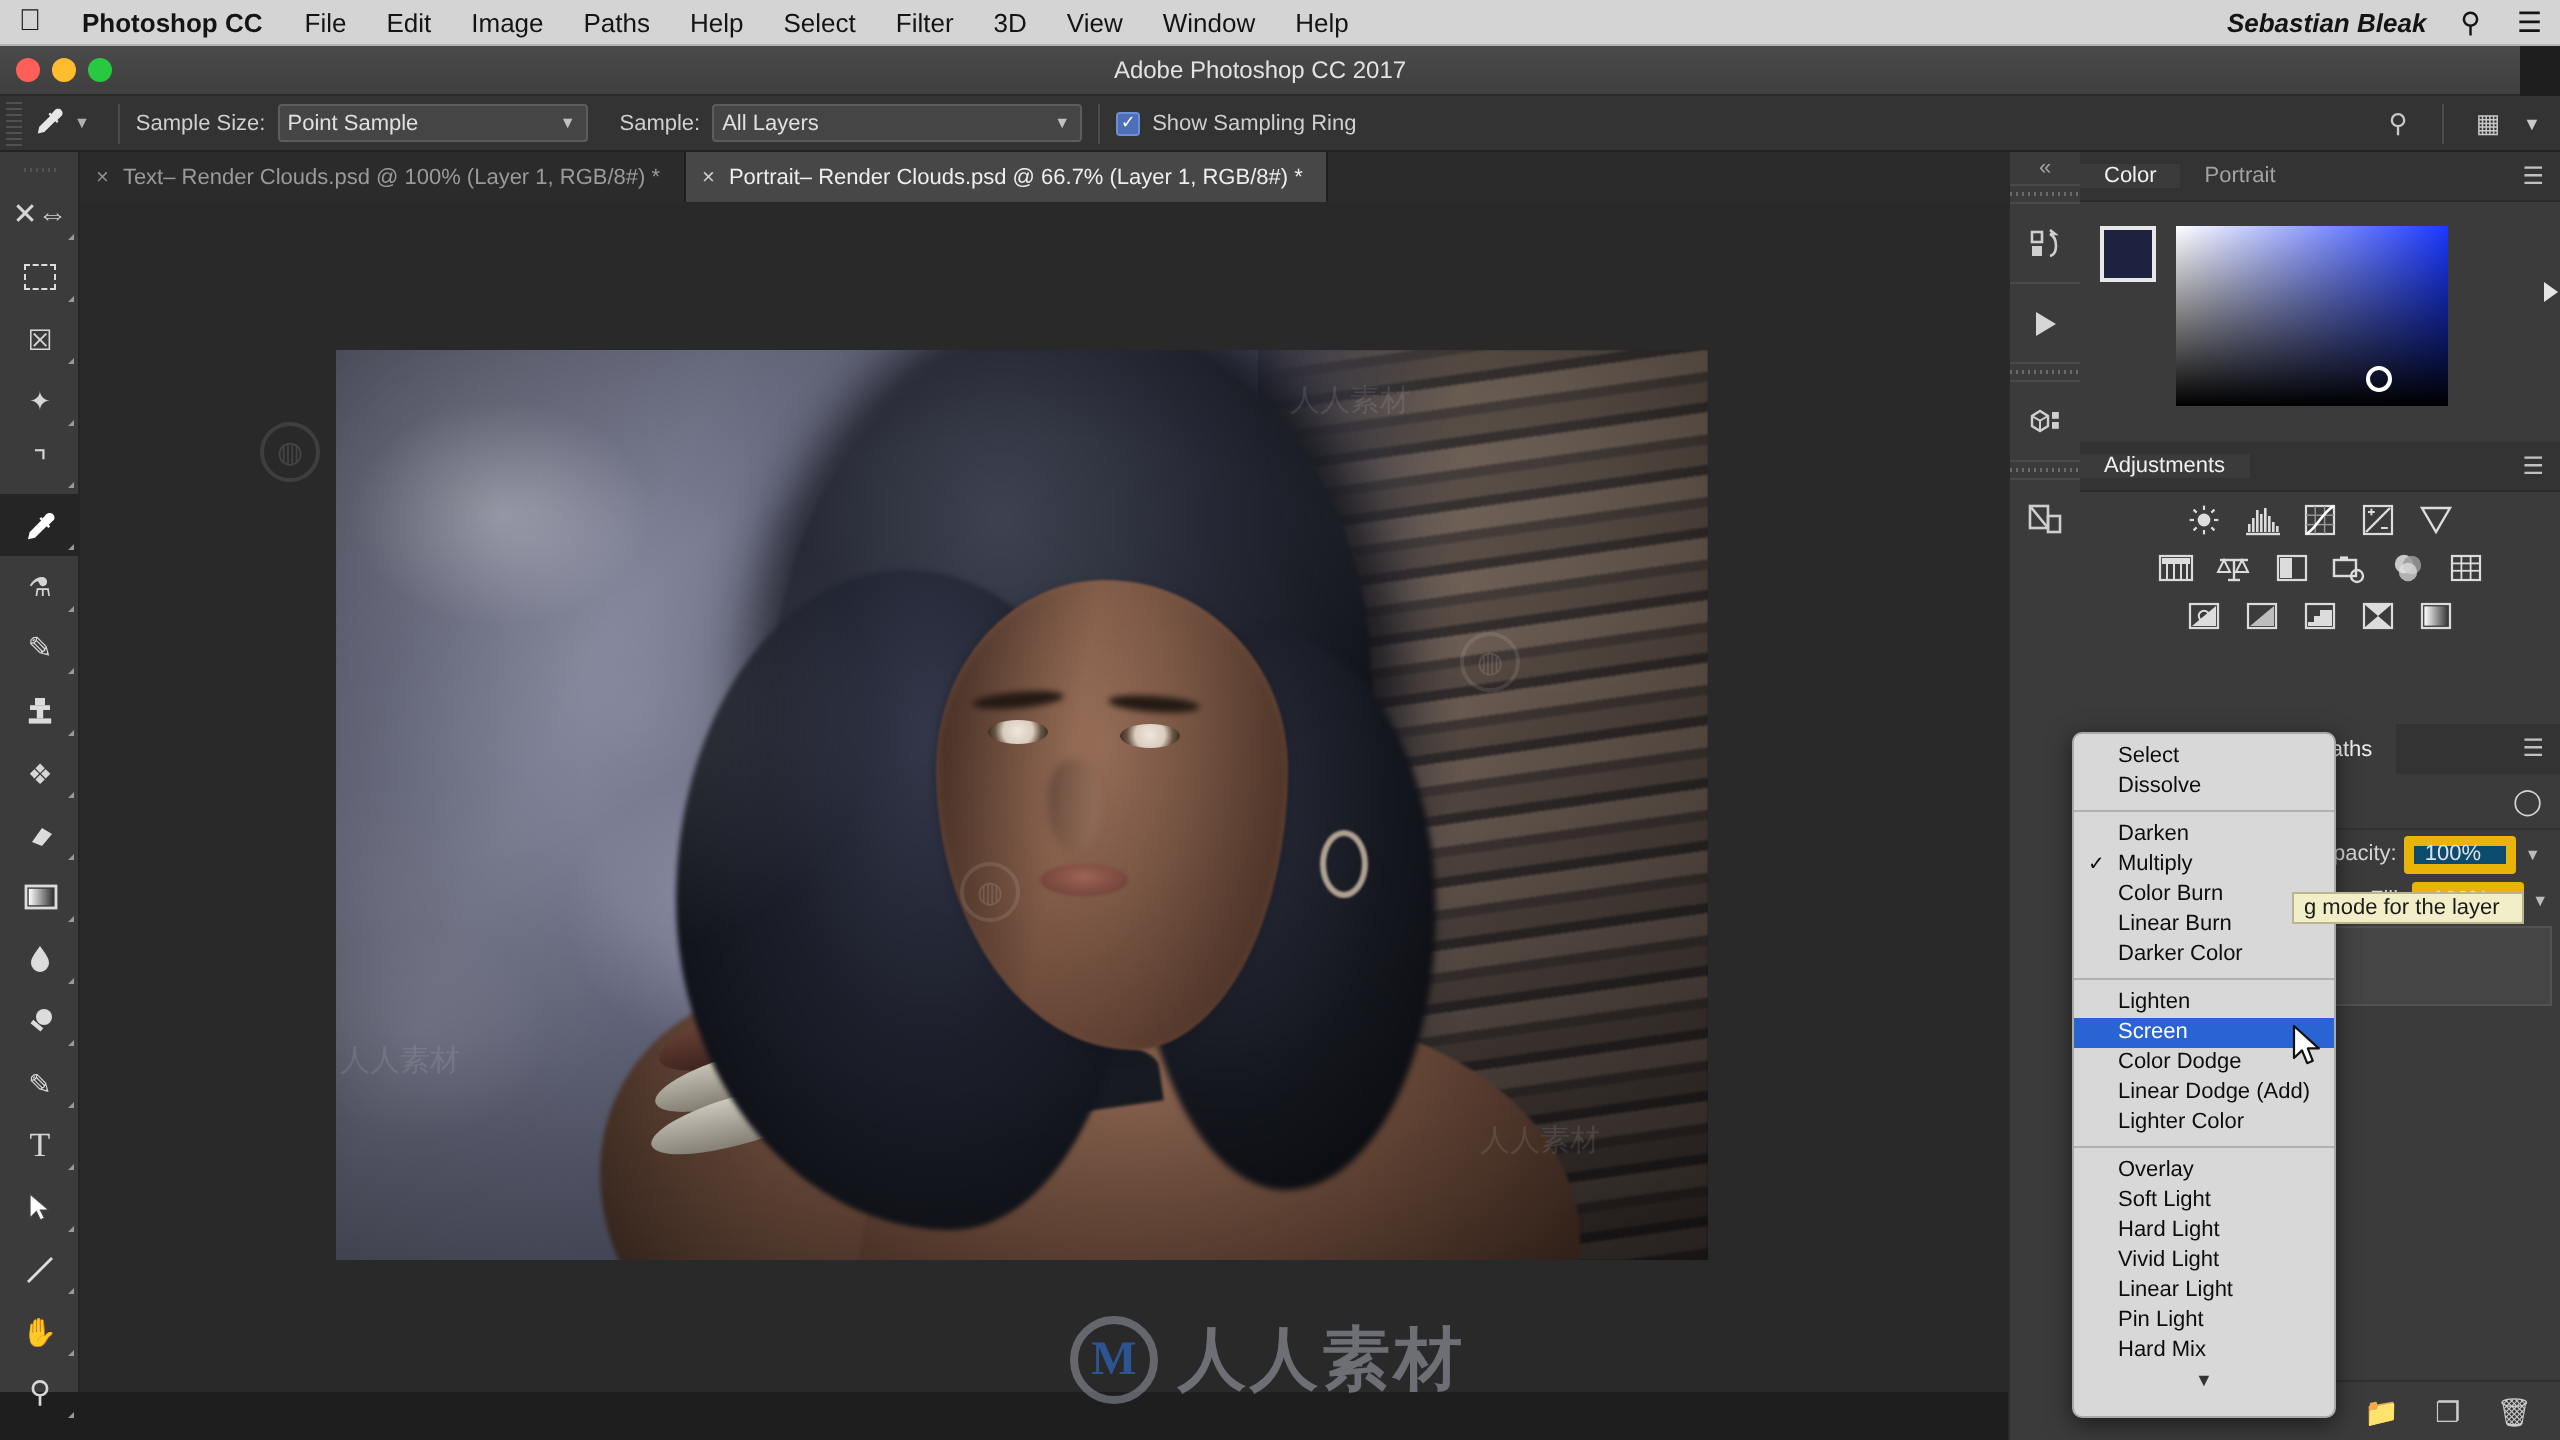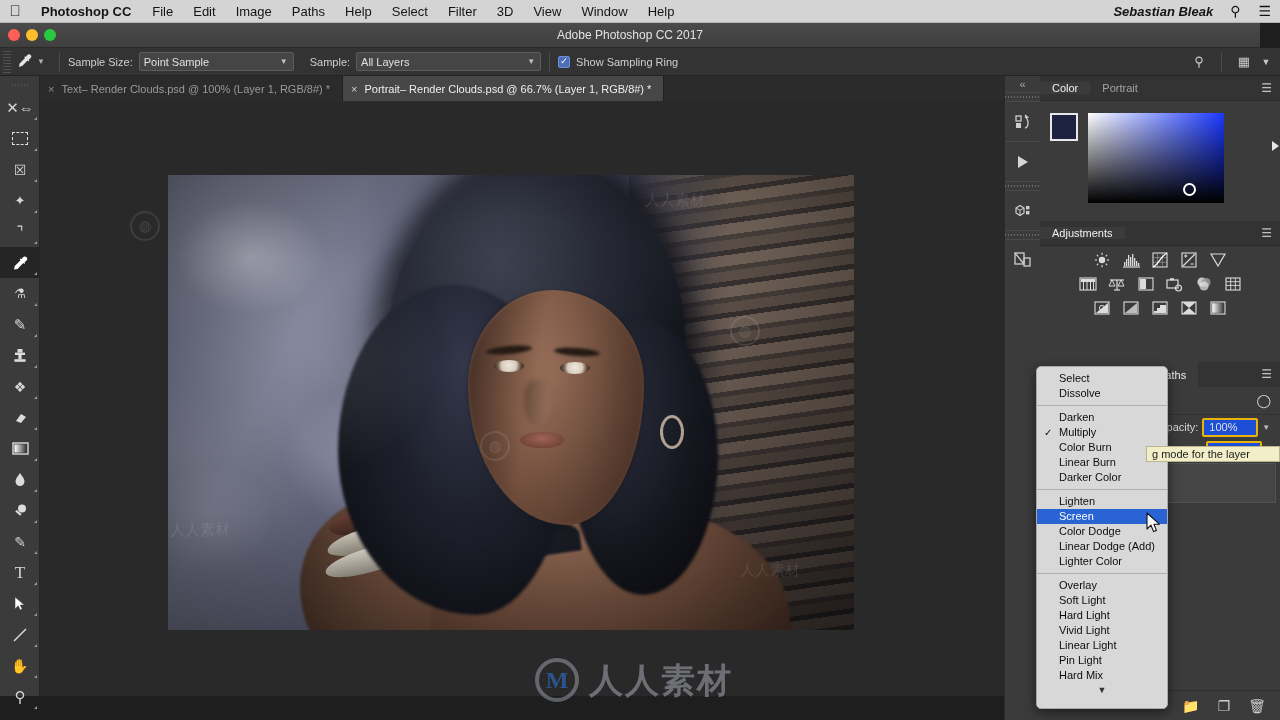--- a/index.html
+++ b/index.html
@@ -267,39 +267,39 @@
      color:#d8d8d8; font-size:13px; }
   .adj-ic svg { display:block; }
 
   
   .layerspanel { position:absolute; left:0; top:286px; width:240px; height:358px;
      background:#3b3b3b; }
   .lp-tabs { display:flex; height:25px; background:#333333; align-items:stretch; position:relative;}
   .lp-icrow { display:flex; align-items:center; height:28px; padding:0 9px; gap:16px;
      color:#d4d4d4; font-size:13px; border-bottom:1px solid #313131;}
   .lp-mode { display:flex; align-items:center; height:24px; padding:0 6px; gap:4px; }
-  .mini-sel { height:19px; background:#1d4ed8; border:2px solid #eab308; border-radius:2px;
+  .mini-sel { height:19px; background:#0c4a6e; border:5px solid #eab308; border-radius:2px;
      display:flex;align-items:center; padding:0 16px 0 5px; color:#e0e0e0; font-size:11px;
      position:relative; }
   .mini-sel .cv { position:absolute; right:4px; font-size:8px; color:#bbb;}
   .lp-opacity { display:flex; align-items:center; gap:4px; font-size:11px; color:#d6d6d6;}
   .lp-fill { display:flex; align-items:center; gap:4px; font-size:11px; color:#d6d6d6;}
   .lock-row { display:flex; align-items:center; height:22px; padding:0 6px; gap:8px;
      font-size:10px; color:#cfcfcf;}
   .layer-row { height:40px; margin:2px 4px; background:#454545; border:1px solid #525252;}
   .lp-footer { position:absolute; left:0; bottom:0; width:240px; height:30px;
      background:#3b3b3b; border-top:1px solid #2f2f2f;
      display:flex; align-items:center; justify-content:flex-end; gap:18px; padding-right:14px;
      color:#cccccc; font-size:14px;}
 
   
   .tooltip { position:absolute; left:1146px; top:446px; height:16px;
      background:#f2efc8; color:#1a1a1a; font-size:11px;
      border:1px solid #b9b68f; padding:0 5px; display:flex; align-items:center;
-     white-space:nowrap; overflow:hidden; width:134px; z-index:60;}
+     white-space:nowrap; overflow:hidden; width:116px; z-index:60;}
 
   
   .dropdown { position:absolute; left:1036px; top:366px; width:132px; height:343px;
      background:#d8d8d8; border:1px solid #a9a9a9; border-radius:5px;
      box-shadow: 0 3px 12px rgba(0,0,0,.55); z-index:50;
      padding:4px 0; font-size:11px; color:#0d0d0d; overflow:hidden;}
   .dd-item { height:15px; line-height:15px; padding-left:22px; position:relative;
      white-space:nowrap;}
   .dd-item.sel { background:#2a63d4; color:#ffffff; }
   .dd-item .tick { position:absolute; left:7px; top:0; font-size:10px; }

